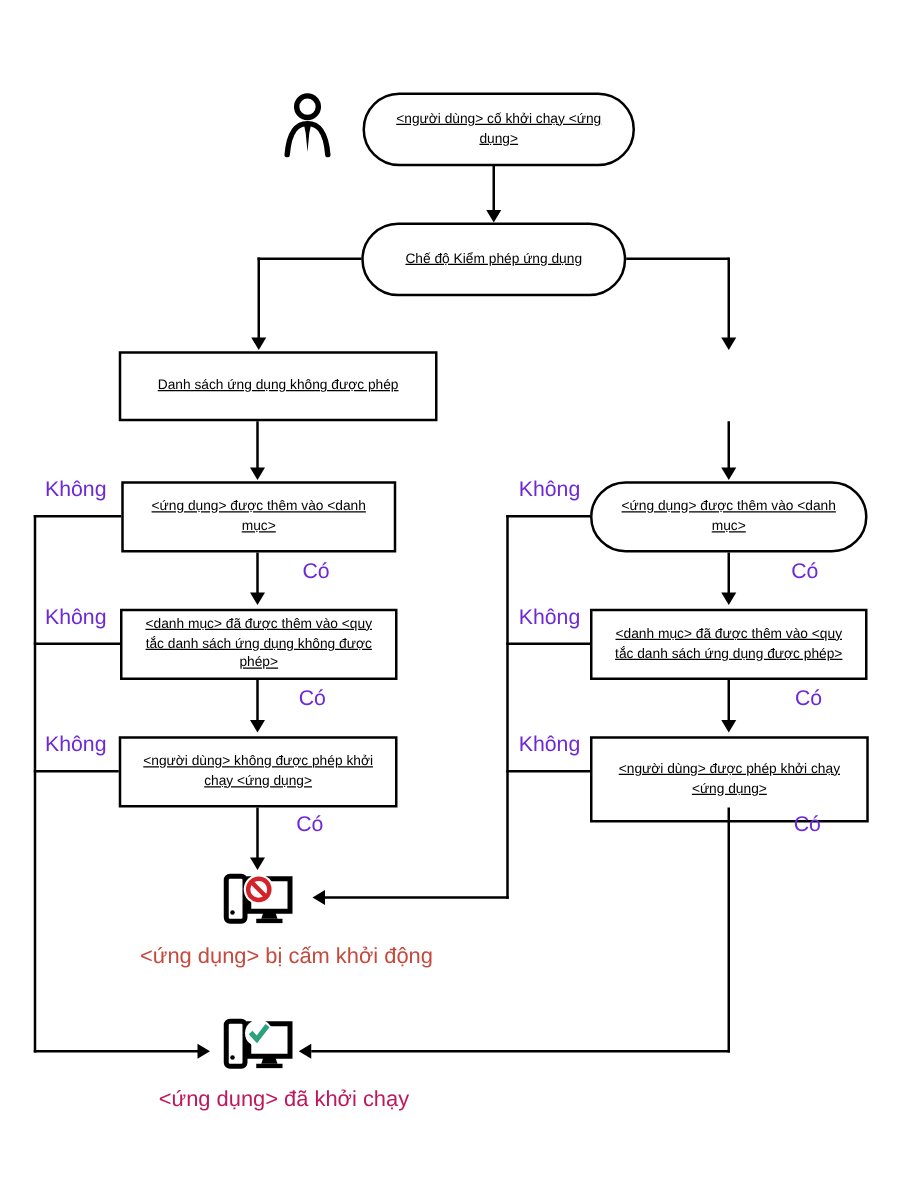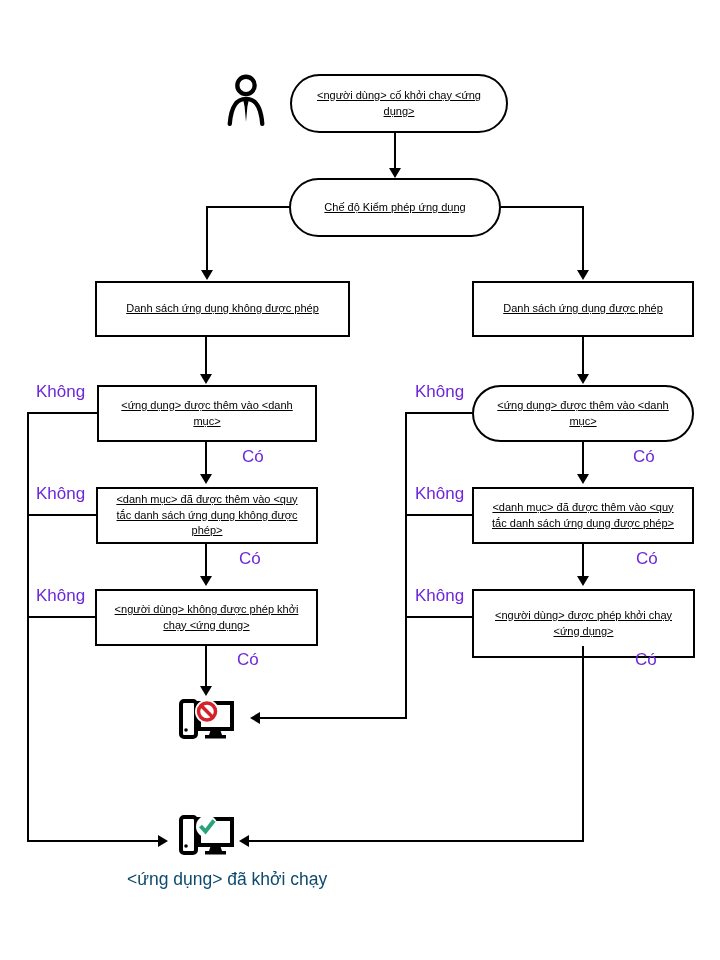--- a/index.html
+++ b/index.html
@@ -50,21 +50,20 @@
     <div class="ah ah-down" style="left:201px;top:270px"></div>
   </div>
 
   <div>
     <div class="hline" style="left:501px;top:206px;width:82px"></div>
     <div class="vline" style="left:582px;top:206px;height:66px"></div>
     <div class="ah ah-down" style="left:577px;top:270px"></div>
   </div>
 
   <div class="node" style="left:95px;top:281px;width:255px;height:56px">Danh sách ứng dụng không được phép</div>
-  <div class="node" style="left:472px;top:281px;width:222px;height:56px">Danh sách ứng dụng được phép</div>
 
   <div>
     <div class="vline" style="left:205px;top:337px;height:38px"></div>
     <div class="ah ah-down" style="left:200px;top:374px"></div>
   </div>
 
   <div>
     <div class="vline" style="left:582px;top:337px;height:38px"></div>
     <div class="ah ah-down" style="left:577px;top:374px"></div>
   </div>
@@ -142,27 +141,28 @@
     <circle cx="8" cy="33" r="1.8" fill="#000"></circle>
     <rect x="21" y="6" width="33" height="26" fill="#fff" stroke="#000" stroke-width="4"></rect>
     <path d="M33,32 L42,32 L44,38 L31,38 Z" fill="#000"></path>
     <rect x="27" y="38" width="21" height="3.5" fill="#000"></rect>
     <g>
       <circle cx="29" cy="14.5" r="12" fill="#fff"></circle>
       <circle class="badge-stroke" cx="29" cy="14.5" r="8.5" fill="#fff" stroke="#d32229" stroke-width="3.5"></circle>
       <line class="badge-stroke" x1="23.5" y1="9" x2="34.5" y2="20" stroke="#d32229" stroke-width="3.5"></line>
     </g>
   </svg>
+  <div class="caption" style="left: 112px; top: 754px; color: rgb(198, 73, 60);">&lt;ứng dụng&gt; bị cấm khởi động</div>
 
   <svg class="icon" style="left:178px;top:813px" width="58" height="45" viewBox="0 0 58 45">
     <rect x="3" y="4" width="15" height="36" rx="3" fill="#fff" stroke="#000" stroke-width="4"></rect>
     <circle cx="8" cy="33" r="1.8" fill="#000"></circle>
     <rect x="21" y="6" width="33" height="26" fill="#fff" stroke="#000" stroke-width="4"></rect>
     <path d="M33,32 L42,32 L44,38 L31,38 Z" fill="#000"></path>
     <rect x="27" y="38" width="21" height="3.5" fill="#000"></rect>
     <g>
       <circle cx="29" cy="13.5" r="11" fill="#fff"></circle>
       <polyline points="22.5,13 27.5,18.5 36,7.5" fill="none" stroke="#2ba27e" stroke-width="4"></polyline>
     </g>
   </svg>
-  <div class="caption" style="left: 127px; top: 869px; color: #0c4a6e;">&lt;ứng dụng&gt; đã khởi chạy</div>
+  <div class="caption" style="left: 127px; top: 869px; color: #be185d;">&lt;ứng dụng&gt; đã khởi chạy</div>
 
 </div>
 
 </body></html>

